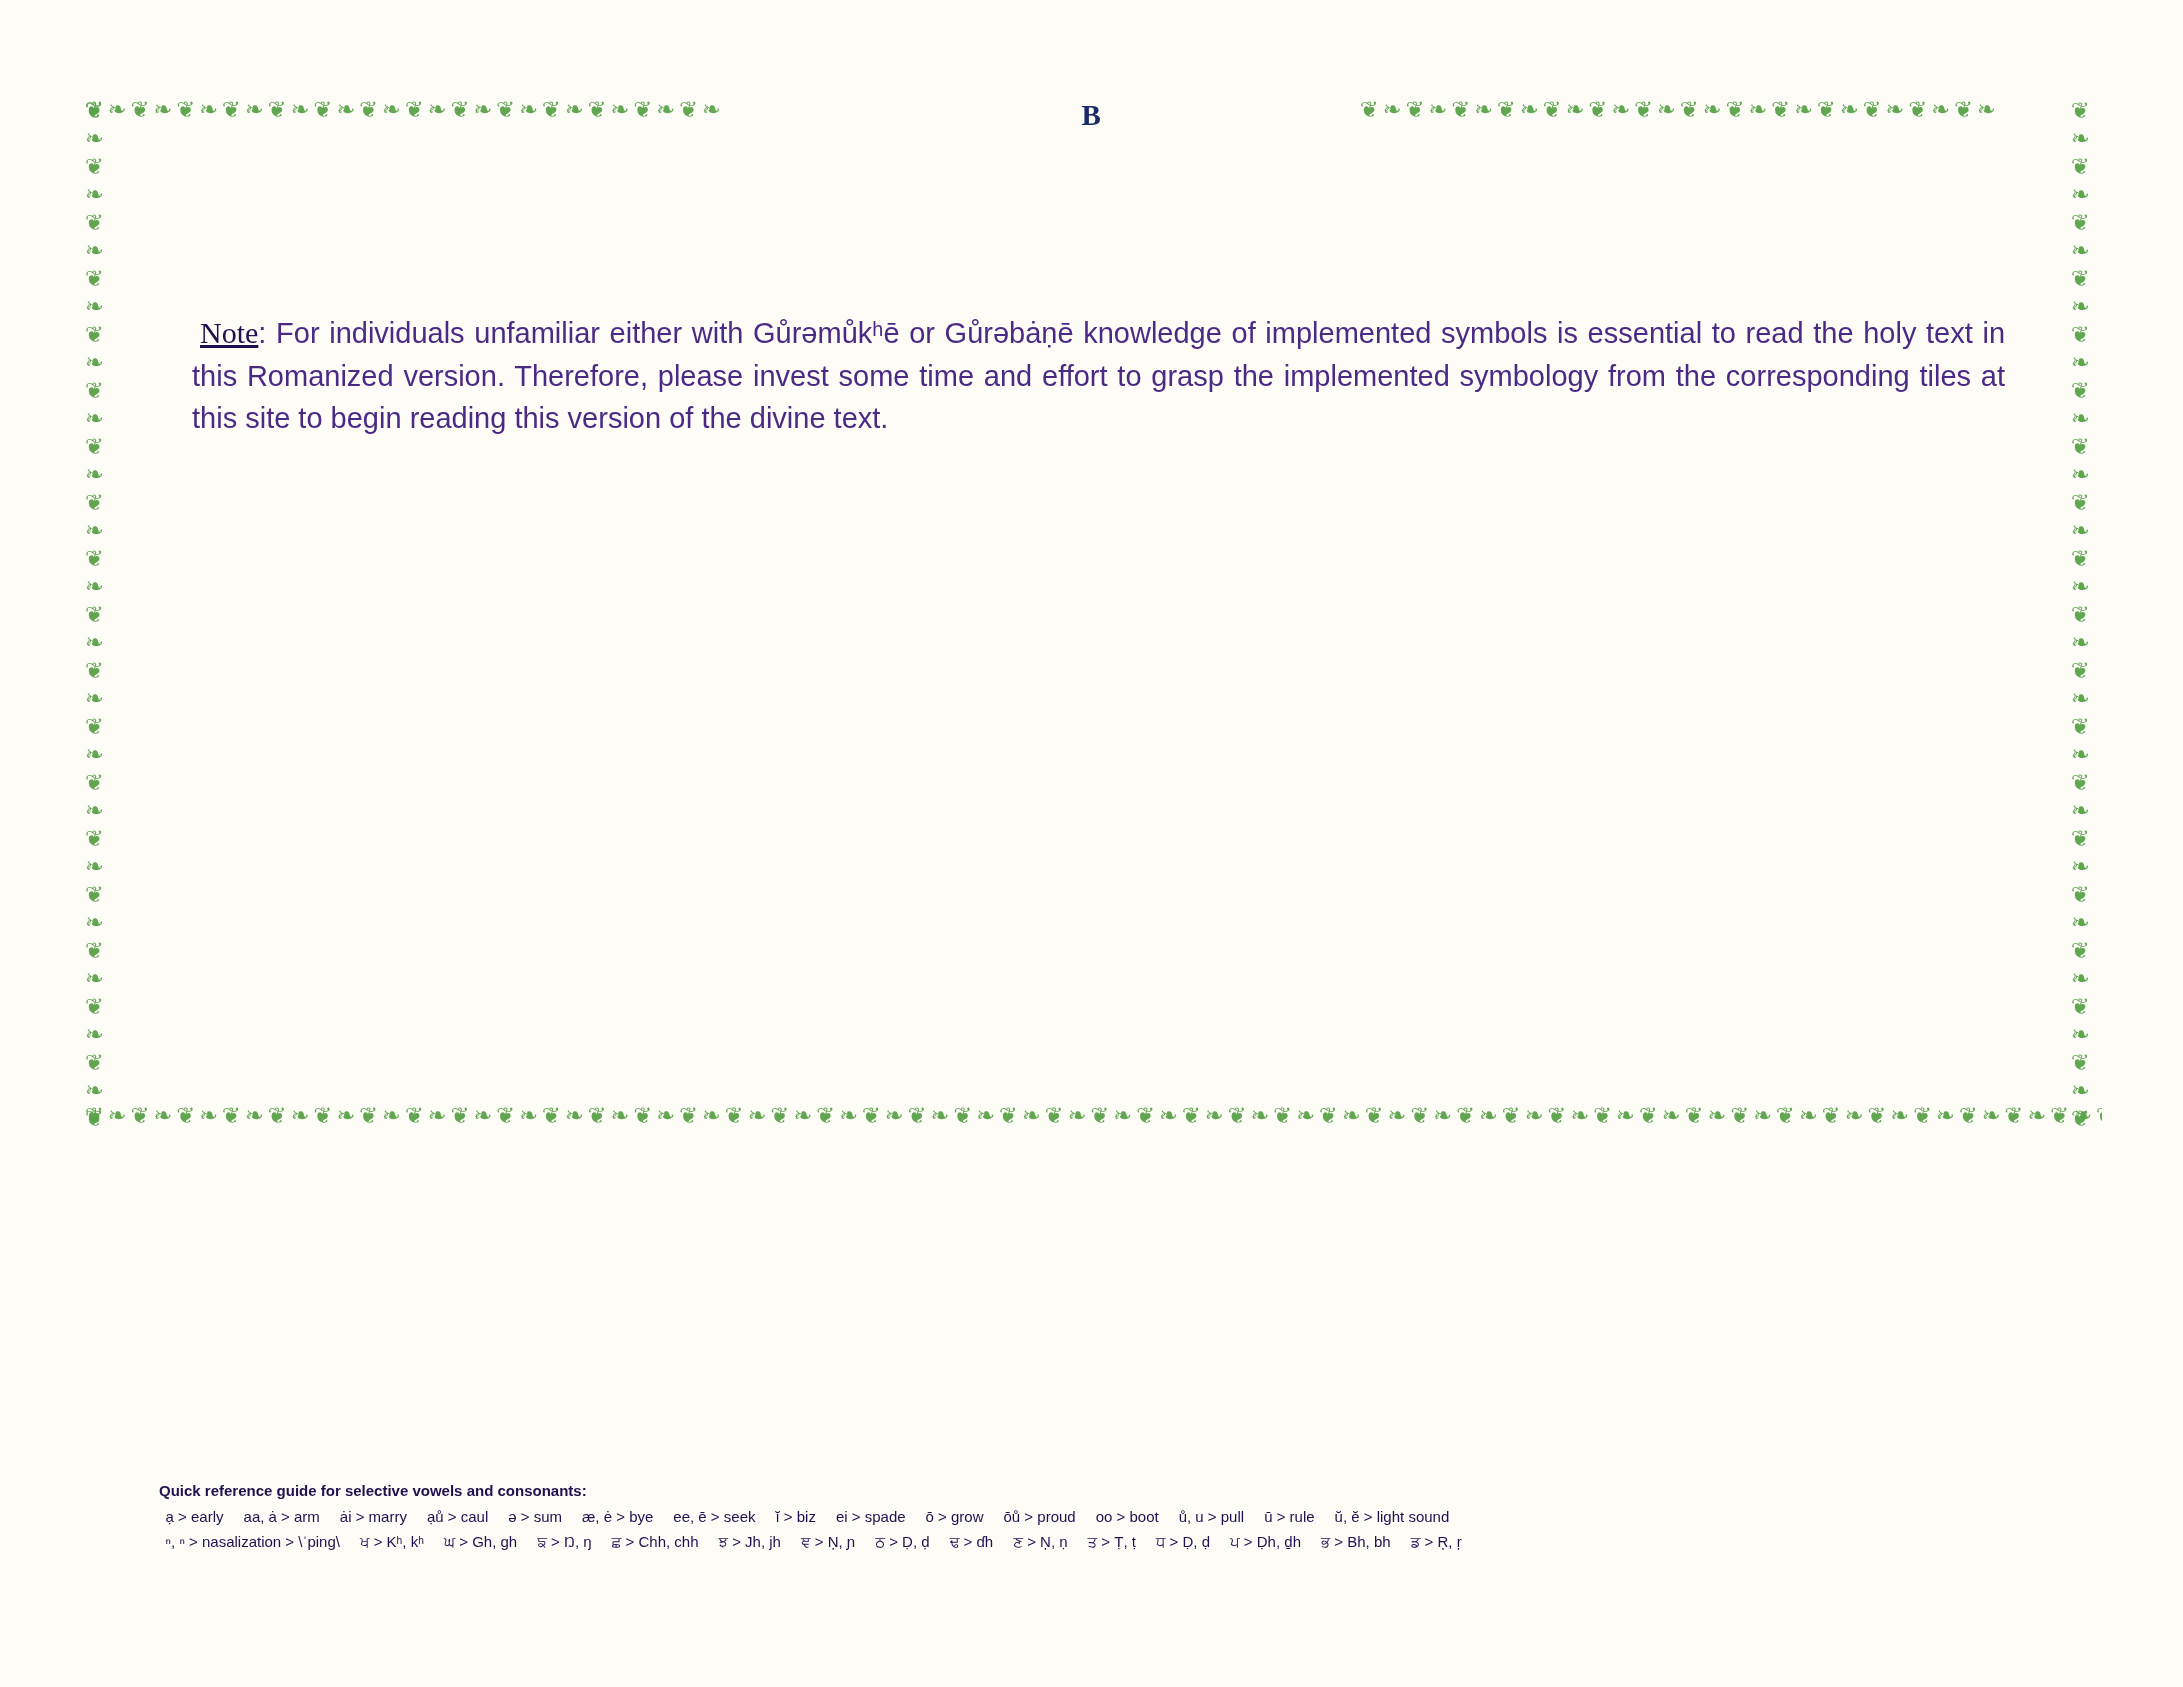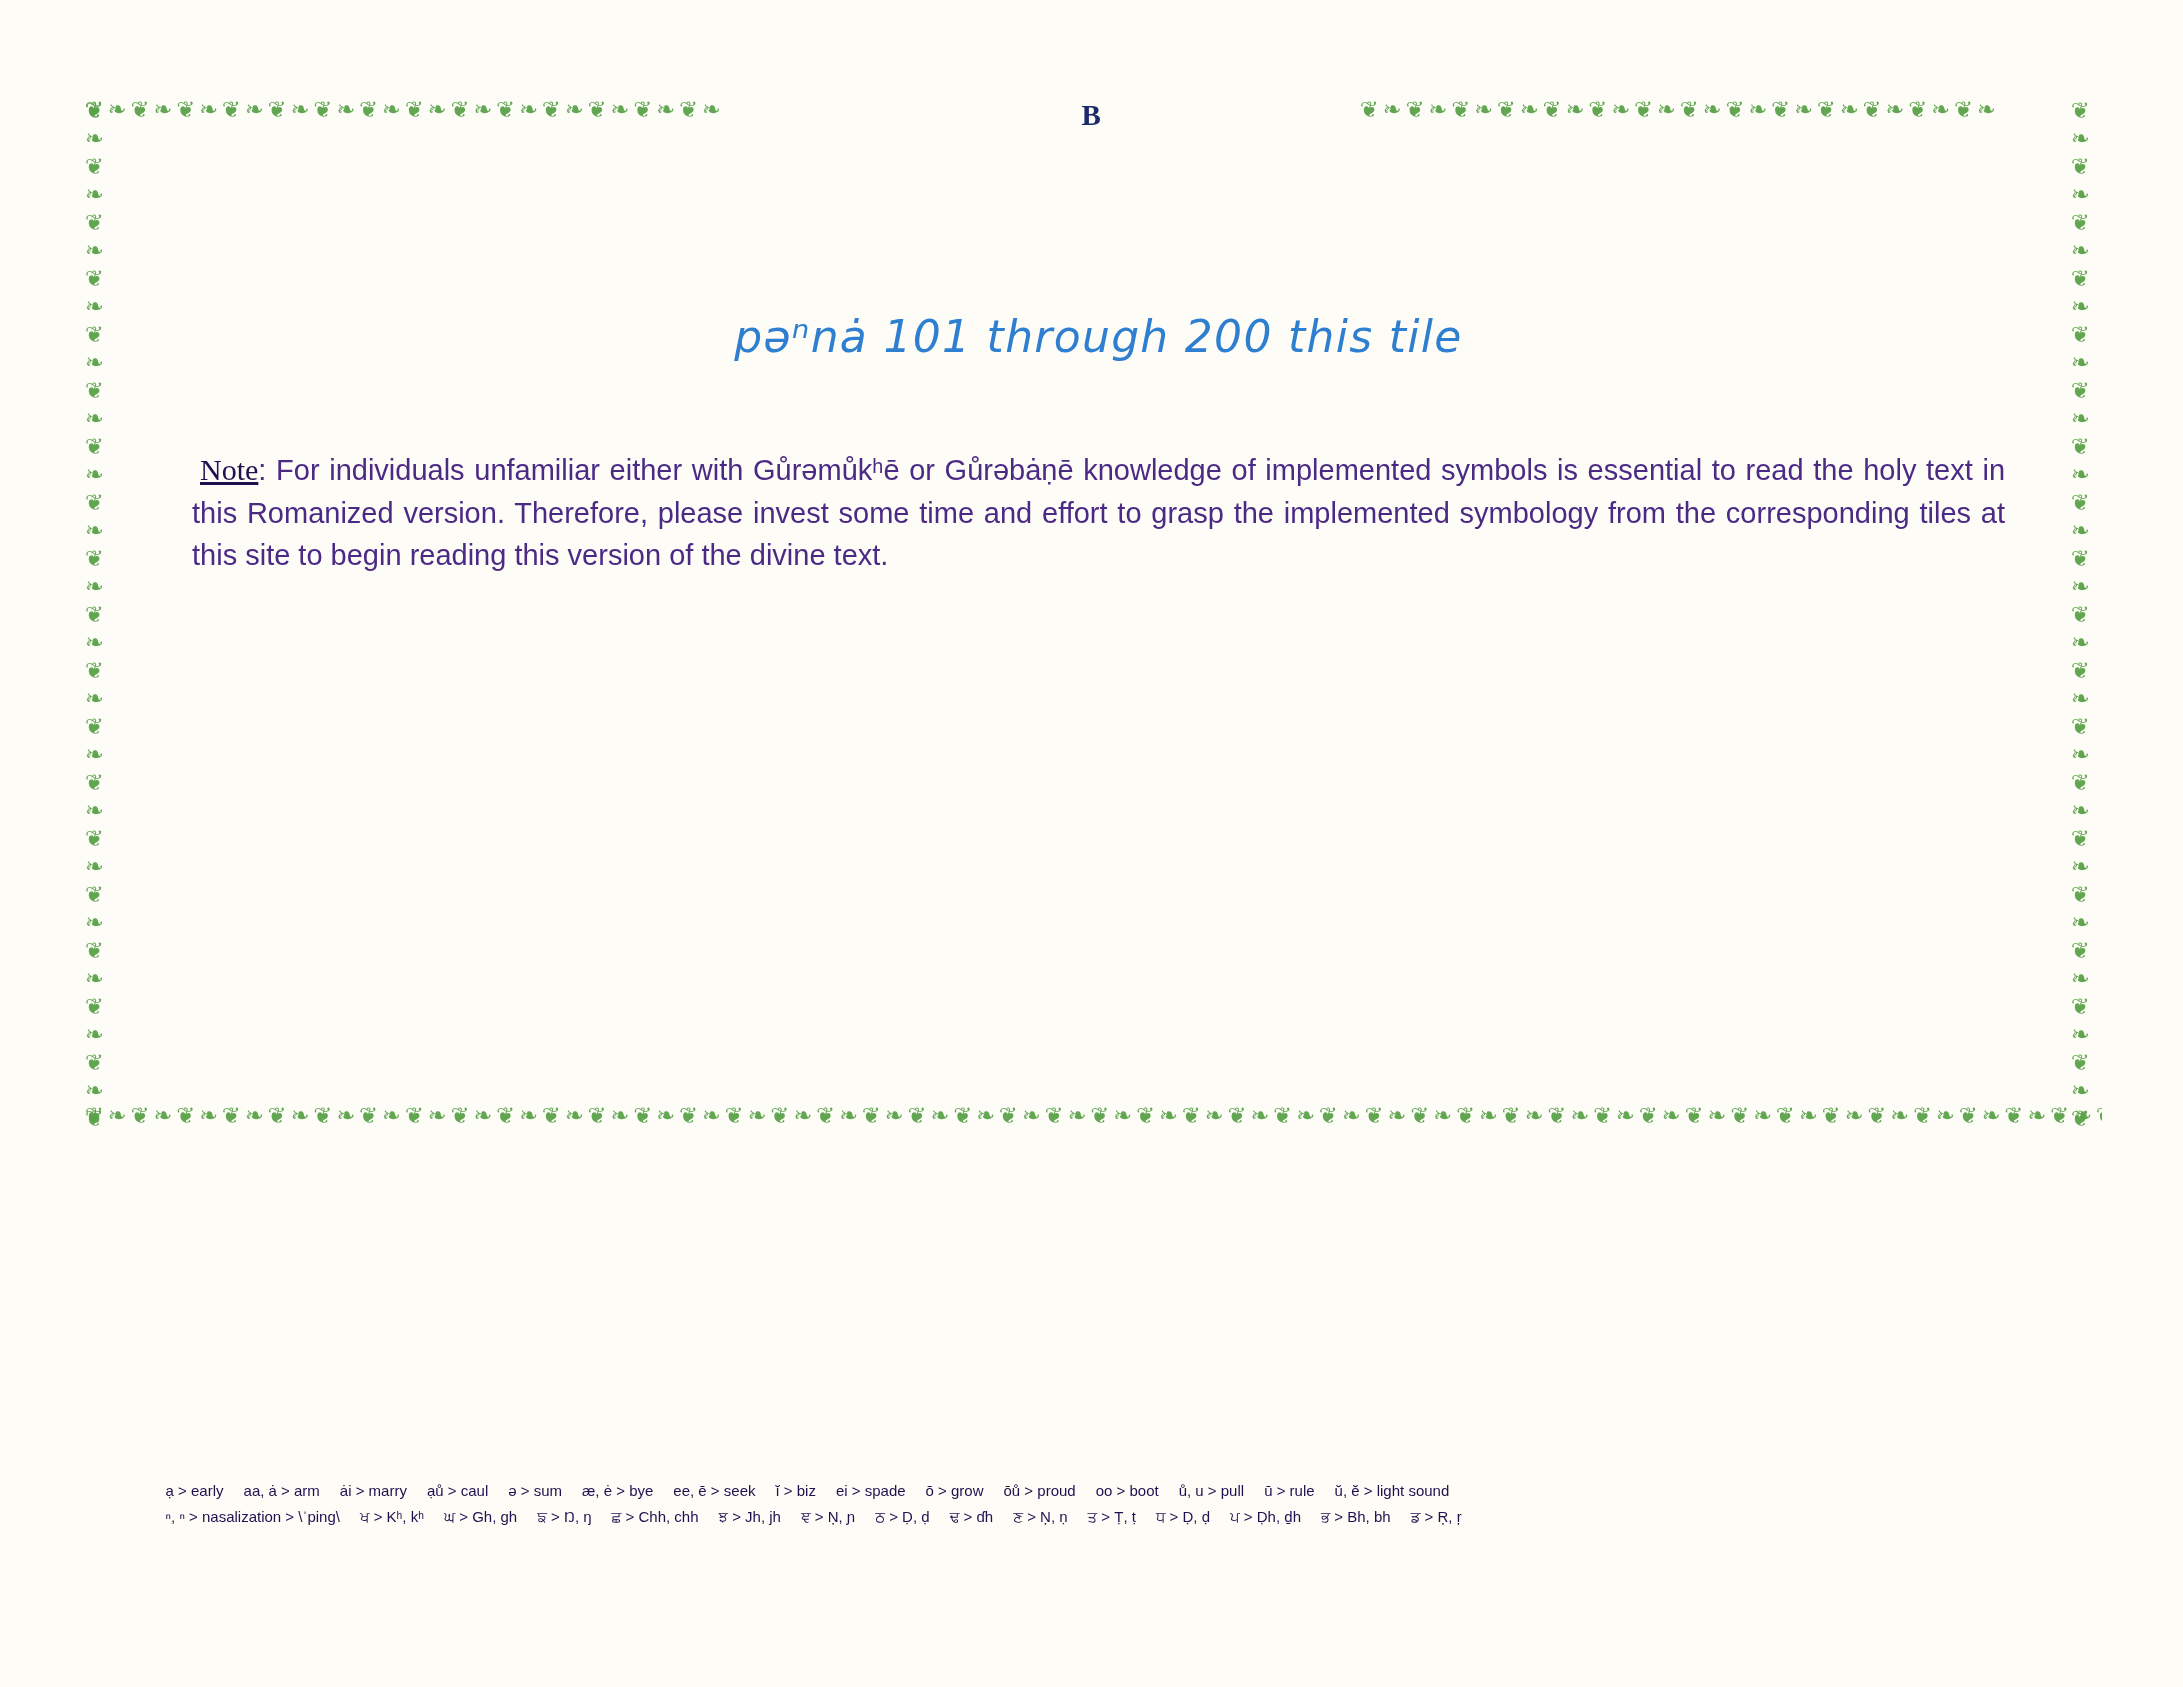--- a/index.html
+++ b/index.html
@@ -248,32 +248,32 @@
       <span>❦</span>
       <span>❧</span>
   </div>
 
   <div class="border-band border-bottom">❦❧❦❧❦❧❦❧❦❧❦❧❦❧❦❧❦❧❦❧❦❧❦❧❦❧❦❧❦❧❦❧❦❧❦❧❦❧❦❧❦❧❦❧❦❧❦❧❦❧❦❧❦❧❦❧❦❧❦❧❦❧❦❧❦❧❦❧❦❧❦❧❦❧❦❧❦❧❦❧❦❧❦❧❦❧❦❧❦❧❦❧❦❧❦❧❦❧❦❧❦❧❦❧❦❧❦❧❦❧</div>
 
   <div class="corner-letter">B</div>
 
   <div class="content">
 
-    <div class="title">pəⁿnȧ  101  through  200  this  tile</div>
 
 
     <p class="para">
       <span class="lead">Note</span><span>:</span>
       <span>For individuals unfamiliar either with  Gůrəmůkʰē or Gůrəbȧṇē knowledge of implemented symbols is essential to read the holy text in this Romanized version. Therefore, please invest some time and effort to grasp the implemented symbology from the corresponding tiles at this site to begin reading  this version of the divine text.</span>
     </p>
 
 
   </div>
 
   <div class="footer">
+    <div class="fhead">Quick reference guide for selective vowels and consonants:</div>
     <div class="frow">
       <span class="cell">ạ &gt; early</span><span class="cell">aa, ȧ &gt; arm</span><span class="cell">ȧi &gt; marry</span><span class="cell">ạů &gt; caul</span><span class="cell">ə &gt; sum</span><span class="cell">æ, ė &gt; bye</span><span class="cell">ee, ē &gt; seek</span><span class="cell">ĭ &gt; biz</span><span class="cell">ei &gt; spade</span><span class="cell">ō &gt; grow</span><span class="cell">ōů &gt; proud</span><span class="cell">oo &gt; boot</span><span class="cell">ů, u &gt; pull</span><span class="cell">ū &gt; rule</span><span class="cell">ŭ, ĕ &gt; light sound</span>
     </div>
     <div class="frow">
       <span class="cell">ⁿ, ⁿ &gt; nasalization &gt; \ˈping\</span><span class="cell">ਖ &gt; Kʰ, kʰ</span><span class="cell">ਘ &gt; Gh, gh</span><span class="cell">ਙ &gt; Ŋ, ŋ</span><span class="cell">ਛ &gt; Chh, chh</span><span class="cell">ਝ &gt; Jh, jh</span><span class="cell">ਞ &gt; Ņ, ɲ</span><span class="cell">ਠ &gt; Ḍ, ḍ</span><span class="cell">ਢ &gt; ɗh</span><span class="cell">ਣ &gt; Ņ, ṇ</span><span class="cell">ਤ &gt; Ṭ, ṭ</span><span class="cell">ਧ &gt; Ḍ, ḍ</span><span class="cell">ਪ &gt; Ḍh, ḏh</span><span class="cell">ਭ &gt; Bh, bh</span><span class="cell">ਡ &gt; Ŗ, ŗ</span>
     </div>
   </div>
 
 </div>
 

